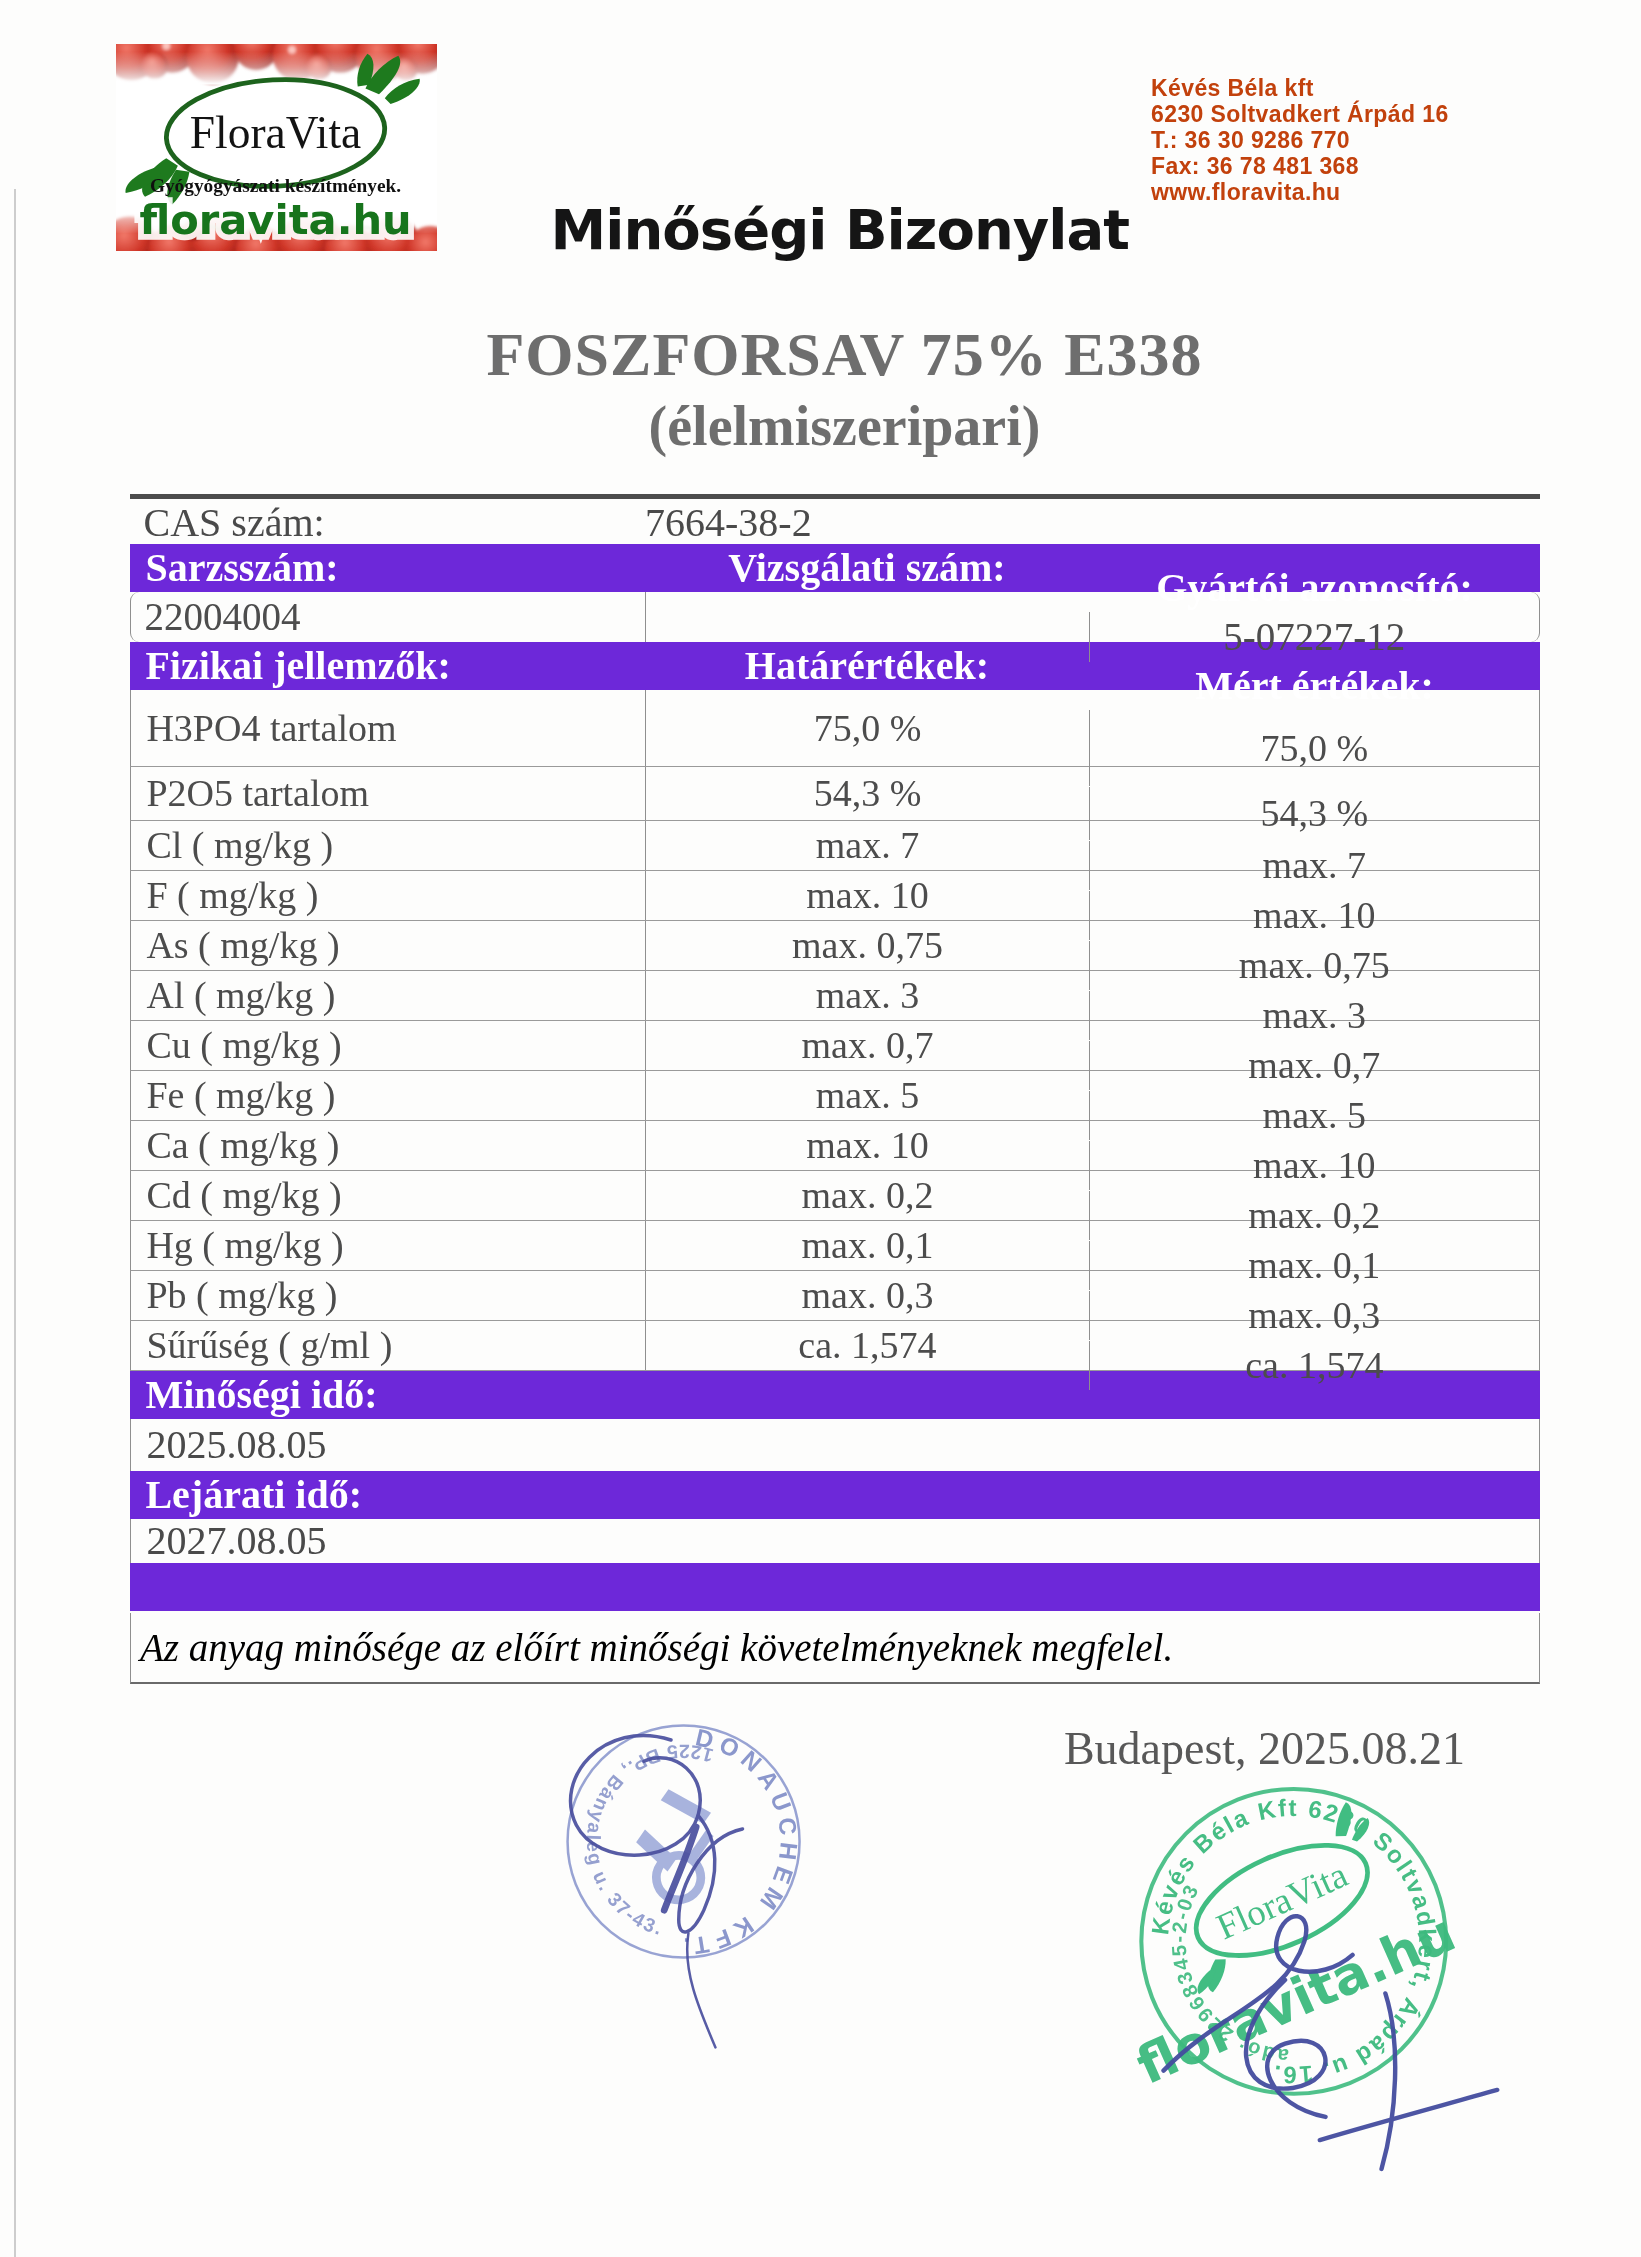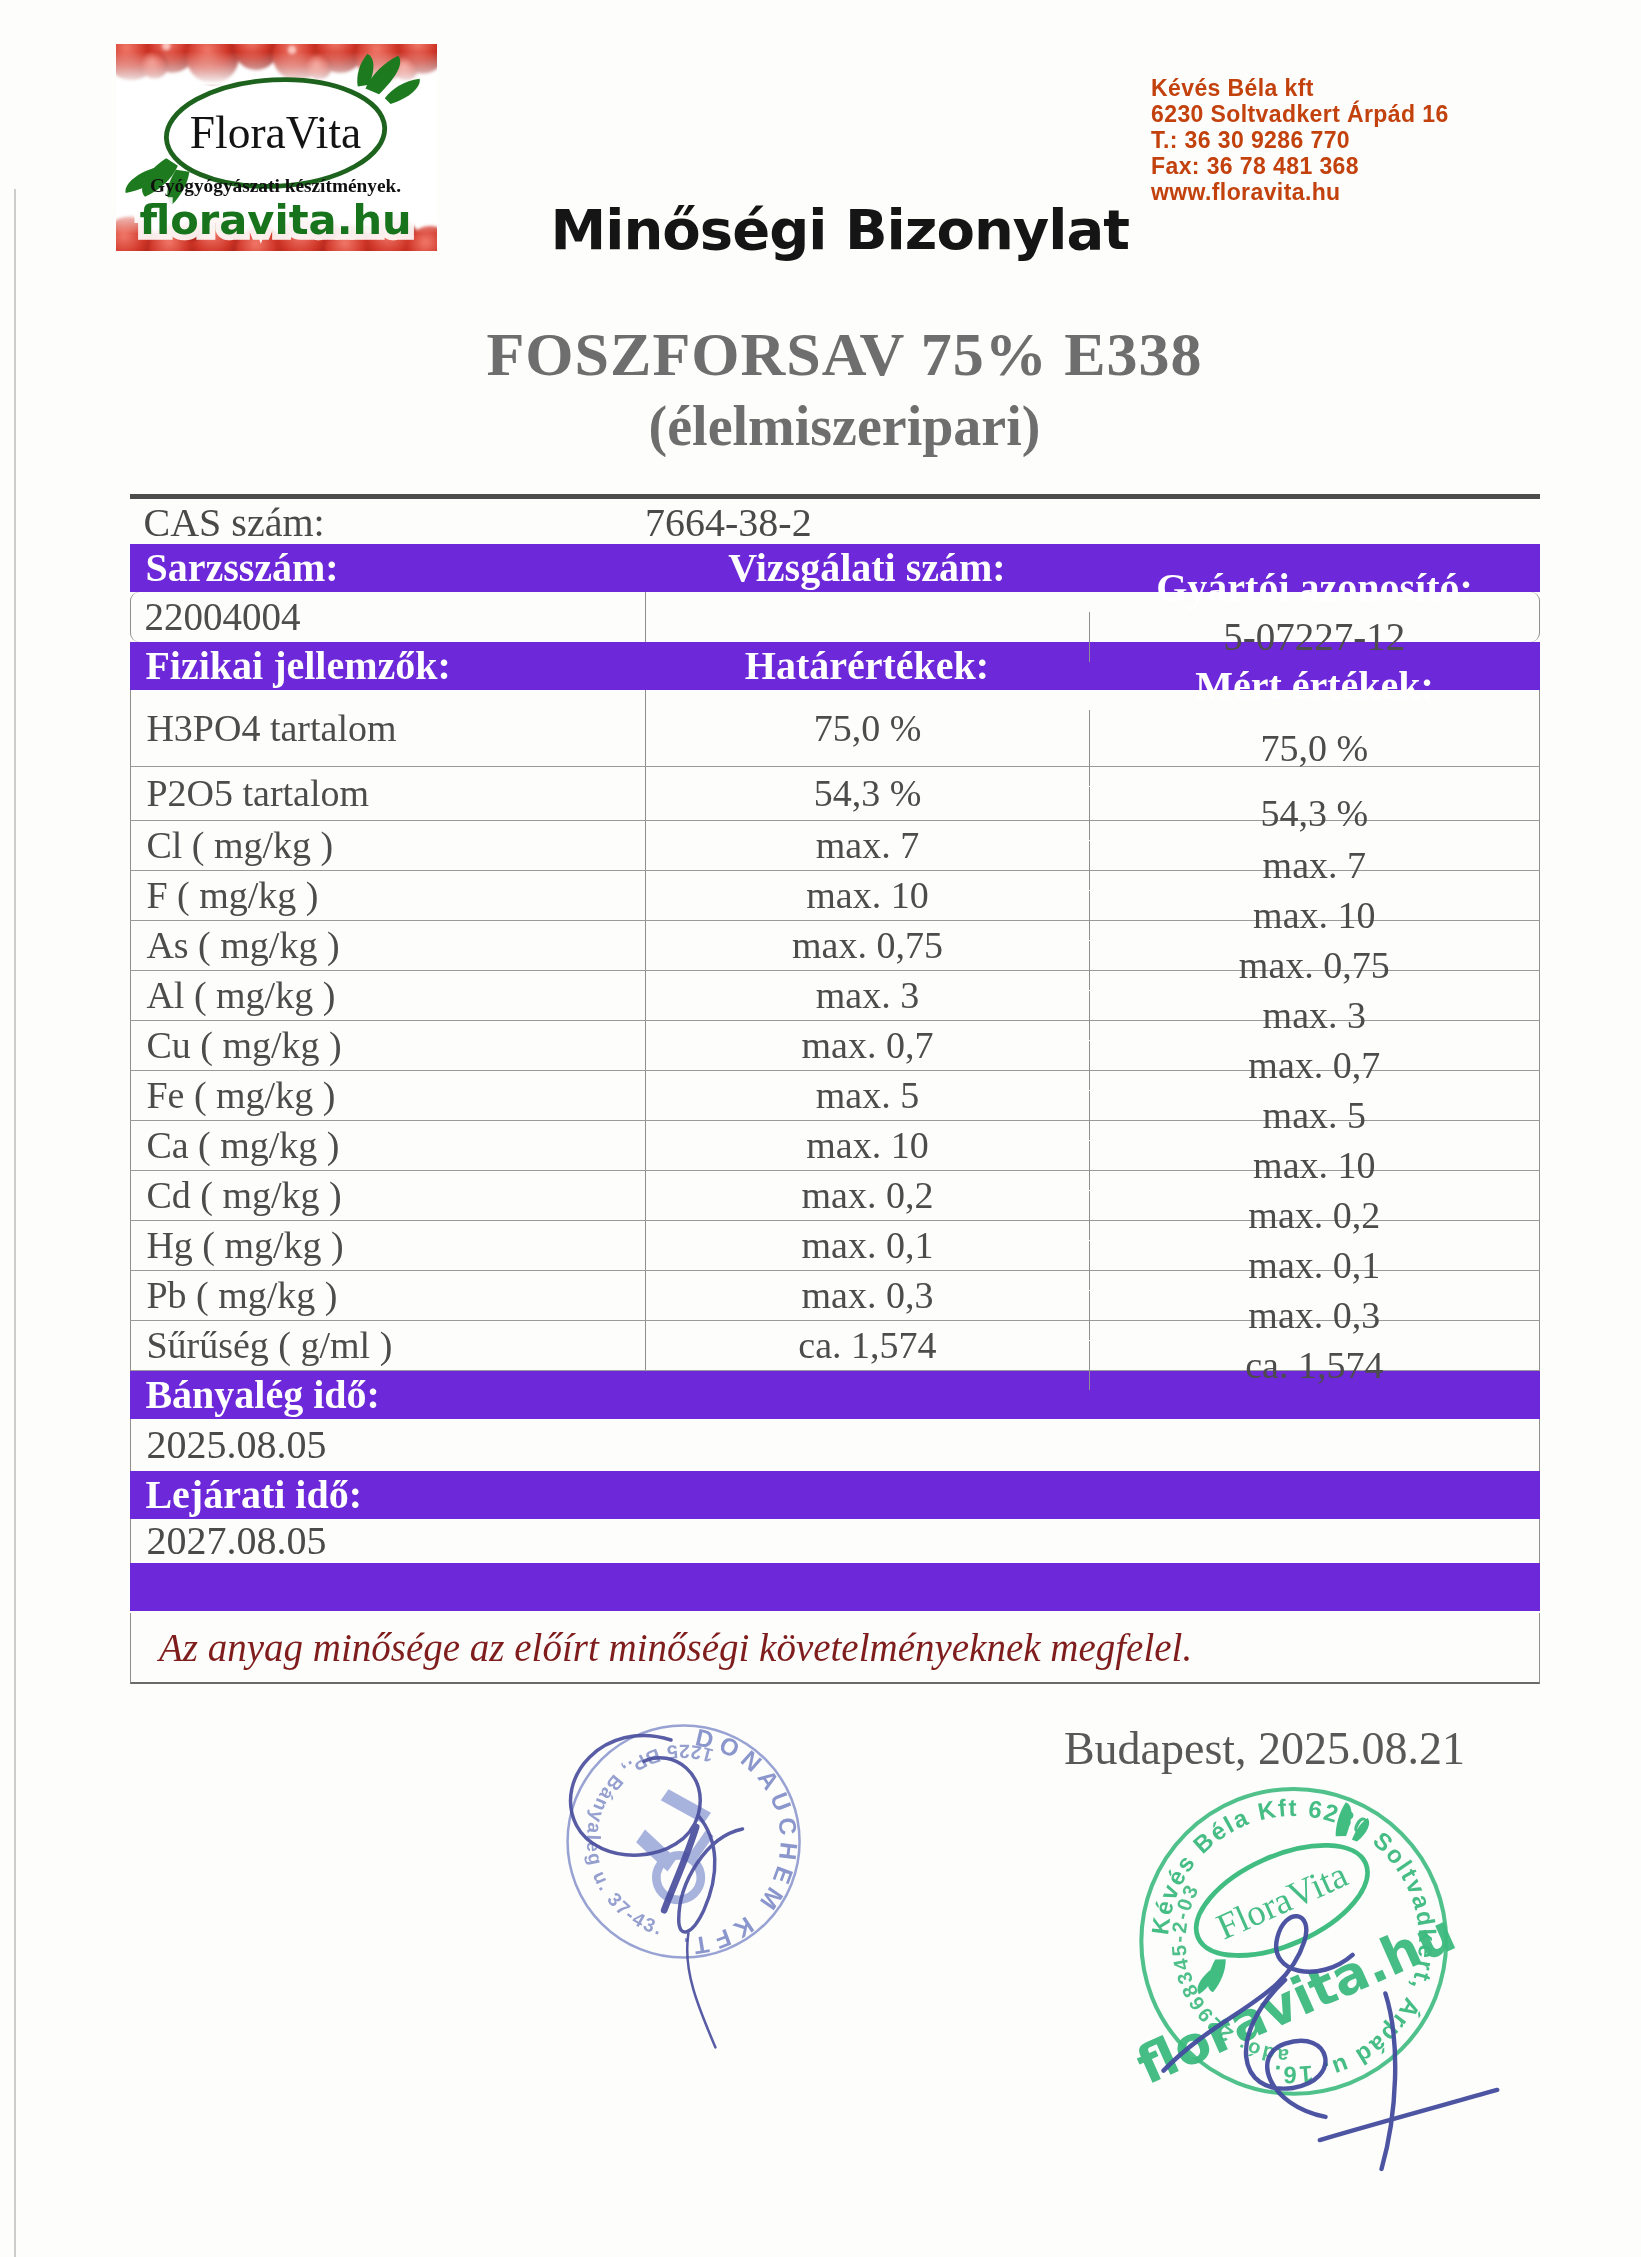--- a/index.html
+++ b/index.html
@@ -56,22 +56,22 @@
 
   #spec-rows .data-row{height:50px; font-size:38px; color:#4c4c4c;}
   #spec-rows .r0{height:77px;}
   #spec-rows .r1{height:54px;}
 
   .simplerow{border-left:1.9px solid #8f8f8f; border-right:1.9px solid #8f8f8f;}
   .date-row{font-size:40px; color:#4a4a4a; padding-left:15.4px;}
   .prod-date{height:52px;}
   .exp-date{height:44px;}
   .note-row{
-    height:71px; font-style:italic; font-size:39px; color:#7f1d1d;
-    padding-left:28px; border-bottom:2.9px solid #6a6a6a;
+    height:71px; font-style:italic; font-size:39px; color:#000000;
+    padding-left:9px; border-bottom:2.9px solid #6a6a6a;
   }
 
   
   .place-date{
     position:absolute; left:1023px; top:1722px; width:483px; text-align:center;
     font-size:46px; color:#585858;
   }
   .stamp-blue{position:absolute; left:526px; top:1711px; width:319px; height:348px;}
   .stamp-green{position:absolute; left:1096px; top:1752px; width:463px; height:425px;}
 </style>
@@ -261,21 +261,21 @@
           <div class="cell c3 val">max. 0,3</div>
         </div>
 
         <div class="row data-row bordered r12">
           <div class="cell c1 lab">Sűrűség ( g/ml )</div>
           <div class="cell c2 val">ca. 1,574</div>
           <div class="cell c3 val">ca. 1,574</div>
         </div>
       </div>
 
-    <div class="bar labelbar">Bányalég idő:</div>
+    <div class="bar labelbar">Minőségi idő:</div>
     <div class="row simplerow date-row prod-date">2025.08.05</div>
     <div class="bar labelbar">Lejárati idő:</div>
     <div class="row simplerow date-row exp-date">2027.08.05</div>
     <div class="bar emptybar"></div>
     <div class="row simplerow note-row">Az anyag minősége az előírt minőségi követelményeknek megfelel.</div>
   </div>
 
   <div class="place-date">Budapest, 2025.08.21</div>
 
   <svg class="stamp-blue" viewBox="0 0 330 360">

